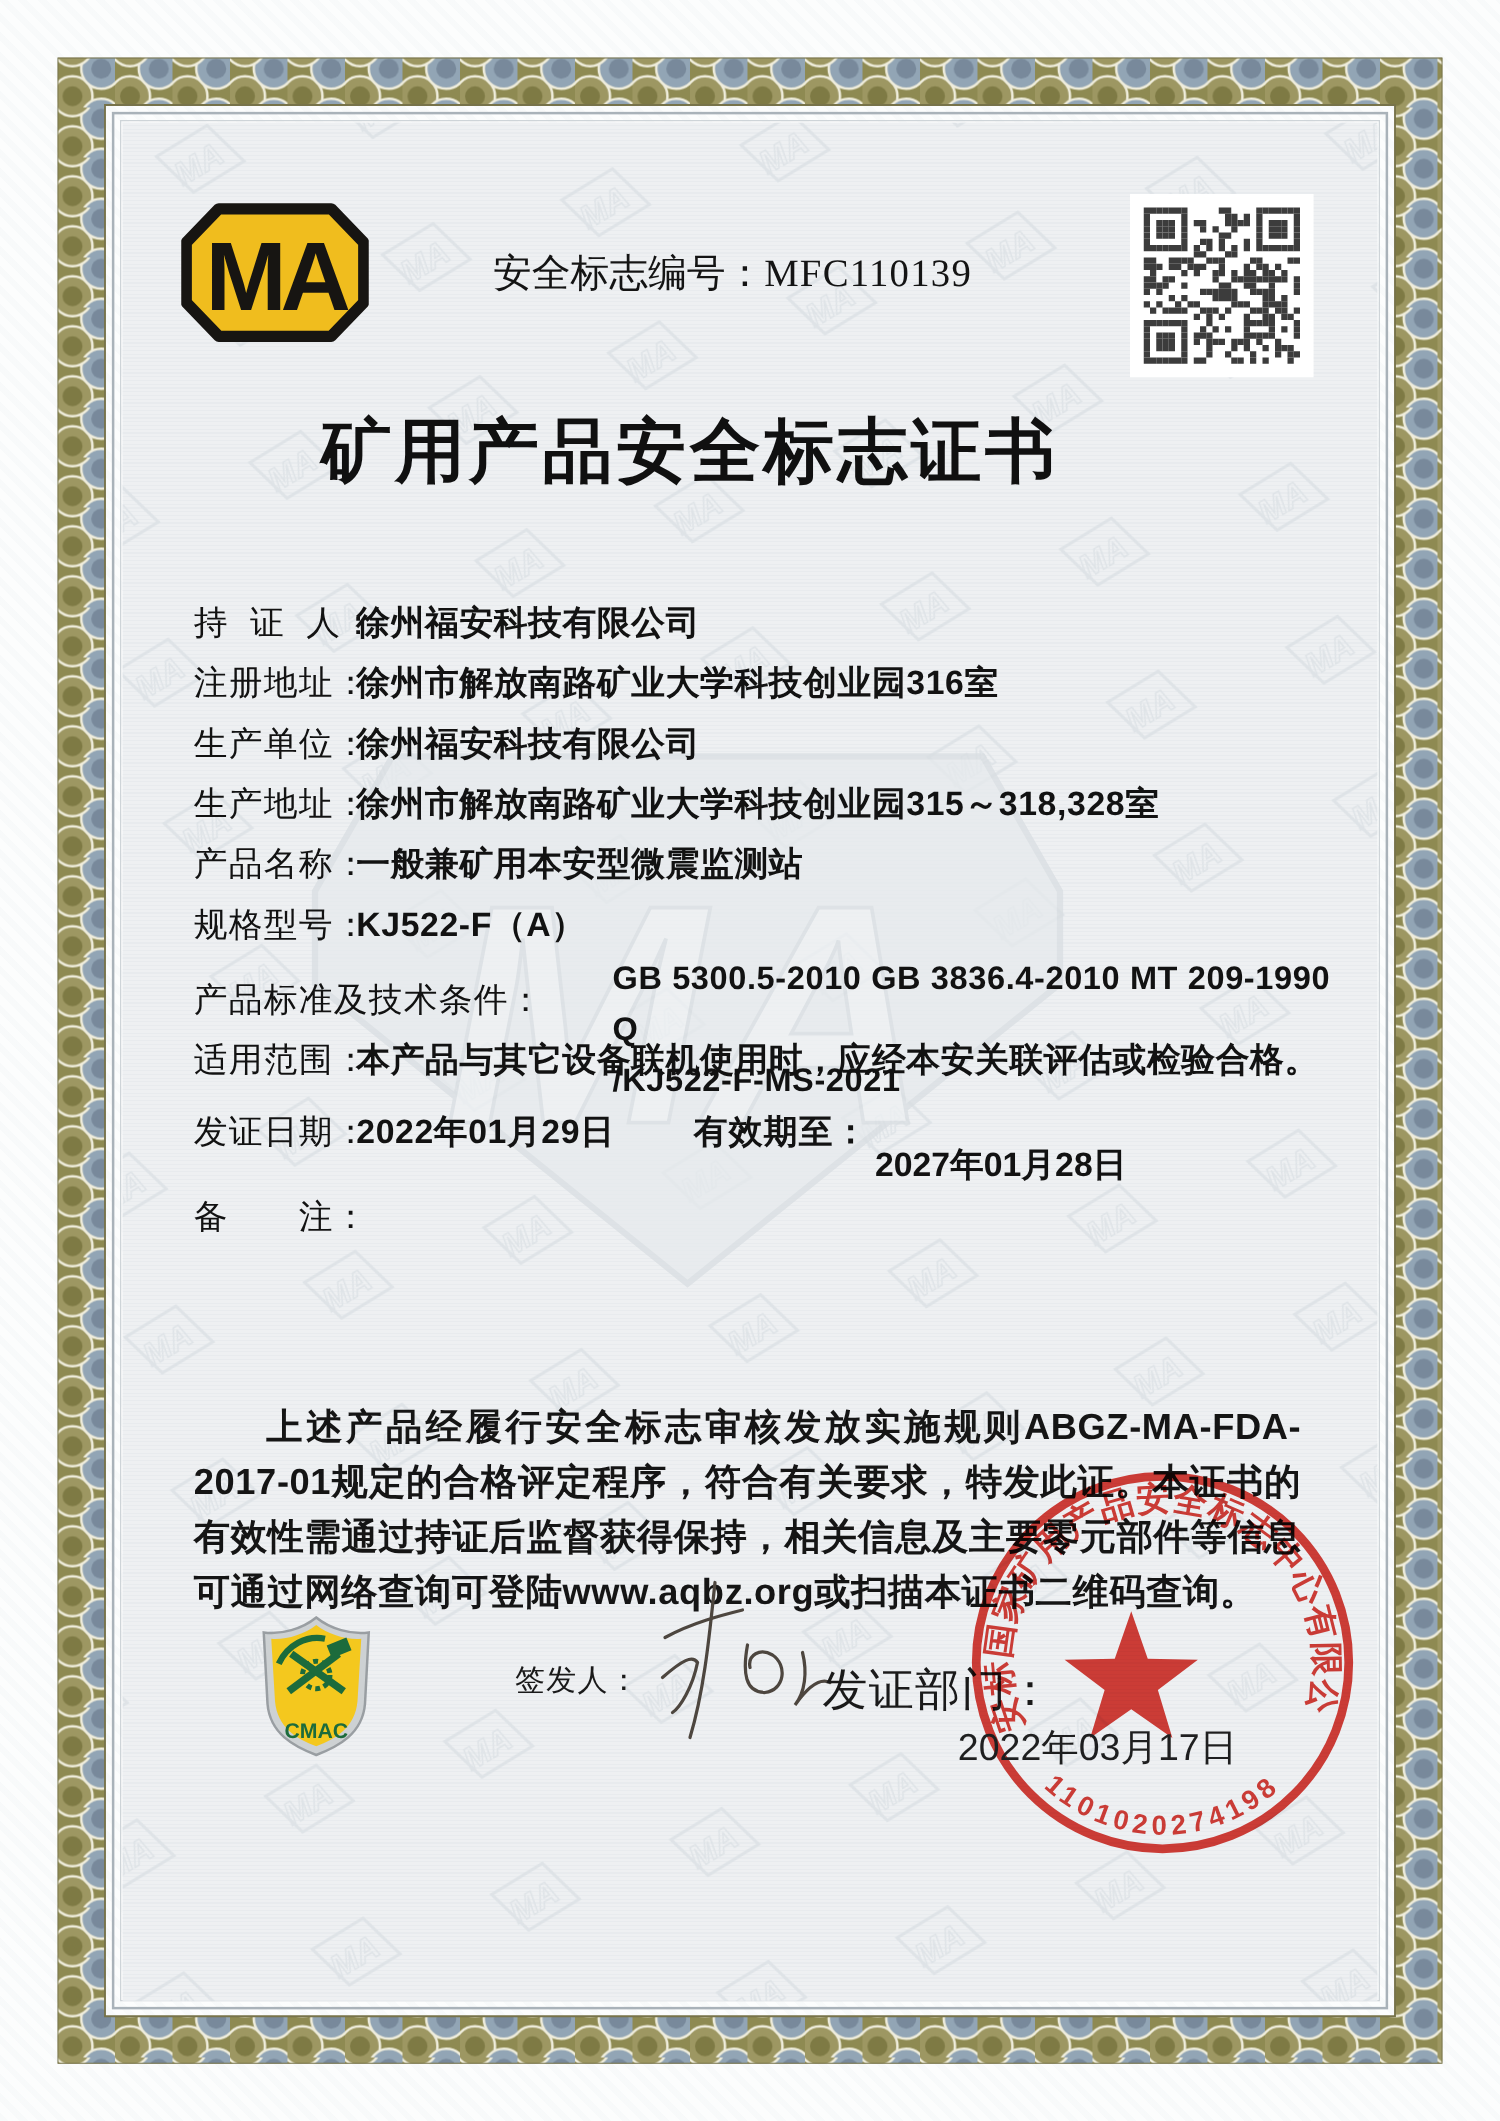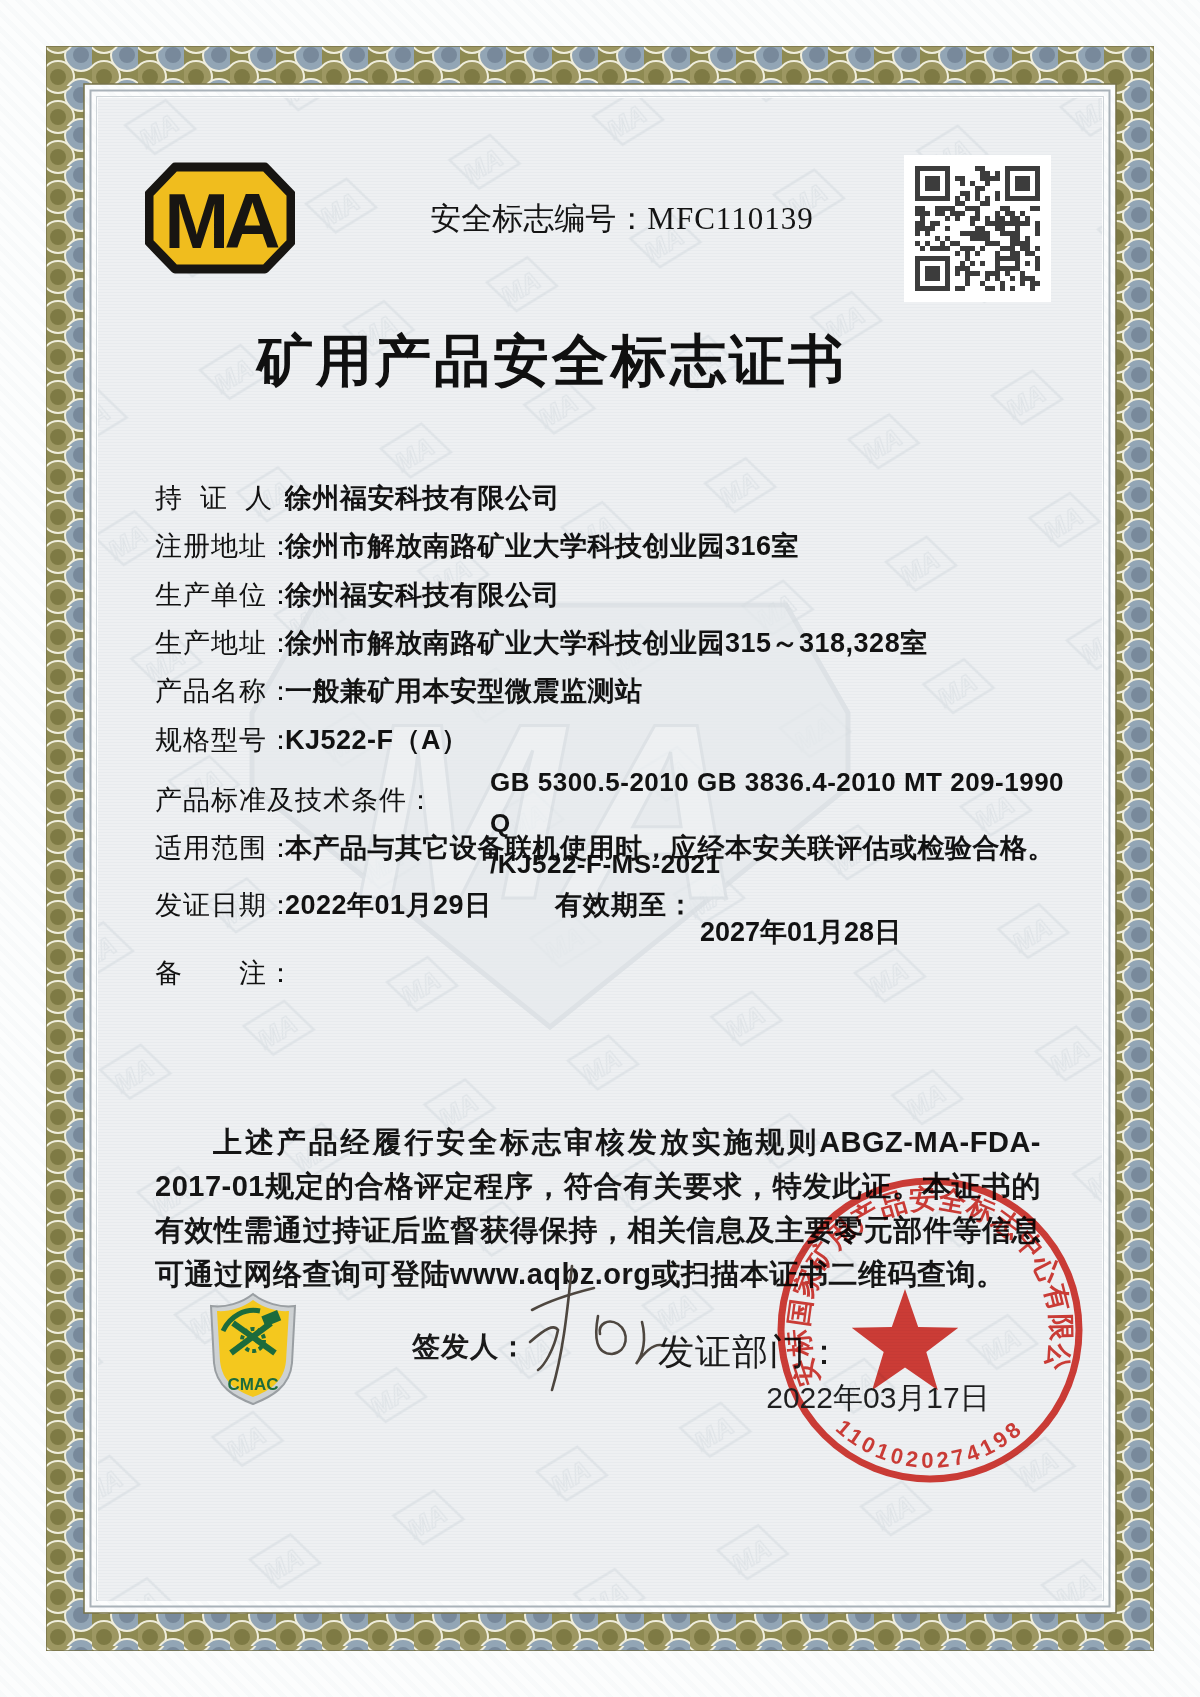--- a/index.html
+++ b/index.html
@@ -8,21 +8,21 @@
   .page::before{content:"";position:absolute;inset:0;
         background:repeating-linear-gradient(45deg,#f3f6f7 0 5px,#fcfdfd 5px 11px);
         opacity:.45;}
   .frame-svg{position:absolute;left:46px;top:46px;}
   .content{position:absolute;left:98px;top:98px;width:1004px;height:1503px;
         background:repeating-linear-gradient(180deg,#eef0f2 0 2px,#e8ebee 2px 3px);}
   .wm-svg{position:absolute;left:0;top:0;}
   .ma-logo{position:absolute;left:47px;top:64px;}
   .mark-line{position:absolute;left:0;top:100px;width:100%;text-align:center;
         padding-right:28px;box-sizing:border-box;
-        font-family:"Liberation Serif","DejaVu Serif",serif;font-size:31px;color:#141414;margin-left:36px;}
+        font-family:"Liberation Serif","DejaVu Serif",serif;font-size:31px;color:#141414;}
   .mark-line .num{letter-spacing:1px;}
   .qr-box{position:absolute;left:806px;top:57px;}
   .cert-title{position:absolute;left:0;top:226px;width:100%;text-align:center;
         padding-right:96px;box-sizing:border-box;
         font-family:Liberation Sans, sans-serif;font-weight:900;
         font-size:56px;letter-spacing:3px;color:#101010;}
   .row{position:absolute;left:57px;right:30px;height:40px;color:#121212;}
   .row .lab{position:absolute;left:0;top:0;font-size:27px;font-weight:400;
         white-space:pre;letter-spacing:1px;}
   .row .val{position:absolute;left:130px;top:0;font-size:27px;font-weight:700;
@@ -35,21 +35,21 @@
         line-height:41px;letter-spacing:0.5px;}
   .fr6{top:732px}
   .dates-row{top:789px}
   .dates-row .lab2{position:absolute;left:400px;top:0;font-size:27px;font-weight:600;white-space:pre;letter-spacing:1px;text-align:center;}
   .dates-row .val2{position:absolute;left:545px;top:0;font-size:27px;font-weight:700;white-space:nowrap;margin-top:27px;}
   .fr7{top:857px}
   .statement{position:absolute;left:57px;top:1022px;width:886px;
         font-size:29px;font-weight:700;line-height:44px;color:#151515;
         text-align:justify;text-indent:58px;letter-spacing:0.5px;}
   .cmac{position:absolute;left:107px;top:1193px;}
-  .signer-label{position:absolute;left:314px;top:1230px;font-size:28px;color:#1a1a1a;letter-spacing:1px;font-weight:bold;}
+  .signer-label{position:absolute;left:314px;top:1230px;font-size:24px;color:#1a1a1a;letter-spacing:1px;}
   .signature{position:absolute;left:396px;top:1160px;}
   .dept-label{position:absolute;left:560px;top:1230px;font-size:36px;color:#1a1a1a;letter-spacing:1px;}
   .seal{position:absolute;left:667px;top:1067px;mix-blend-mode:multiply;opacity:.95;}
 </style>
 </head>
 <body>
 
 <div class="page">
 
   <svg class="frame-svg" width="1108" height="1605" viewBox="0 0 1108 1605">

